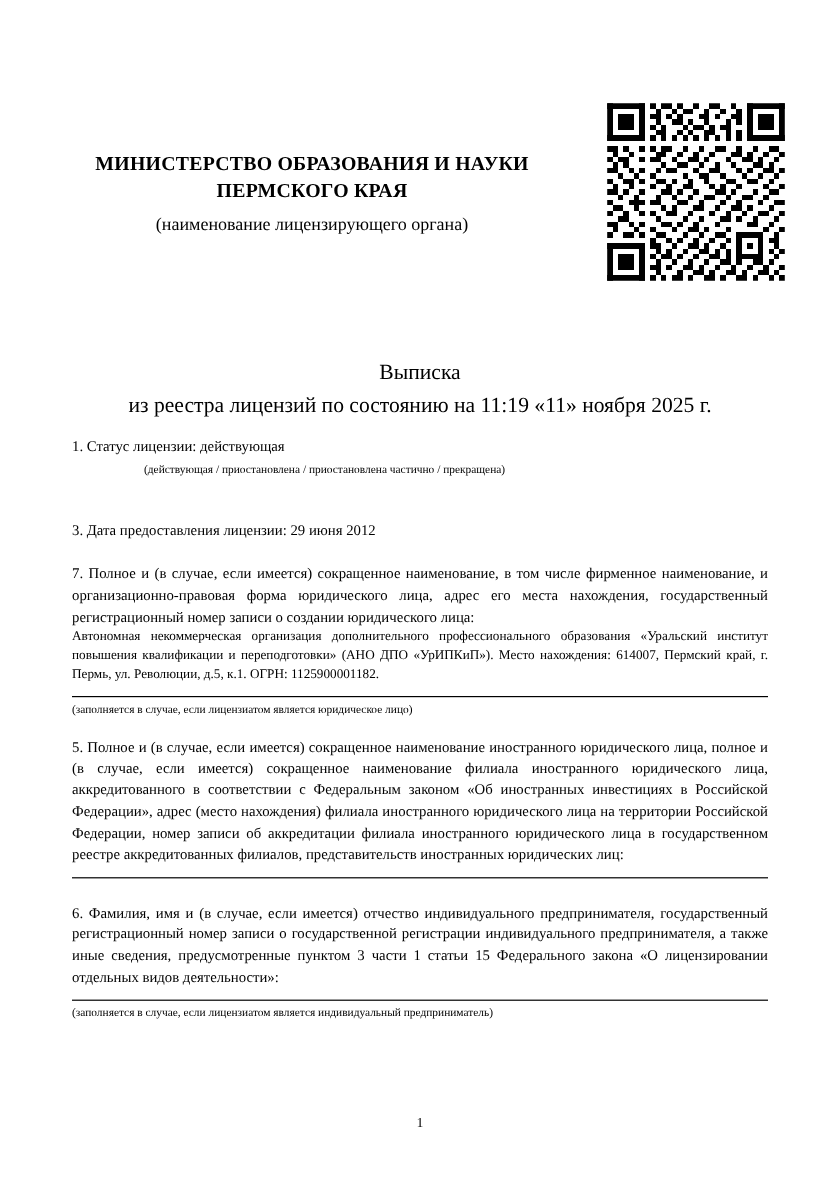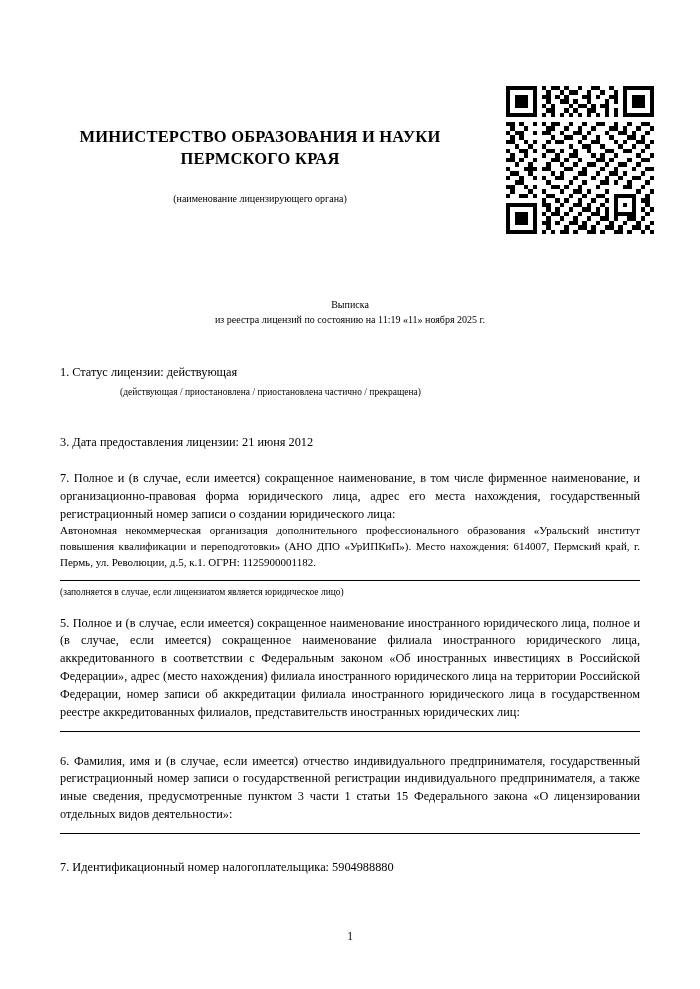--- a/index.html
+++ b/index.html
@@ -39,34 +39,34 @@
     width: 460px;
     text-align: center;
   }
   .ministry-title {
     font-size: 16.5px;
     font-weight: bold;
     line-height: 1.35;
     letter-spacing: 0.2px;
   }
   .organ-caption {
-    margin-top: 22px;
-    font-size: 10px;
+    margin-top: 8px;
+    font-size: 15px;
     line-height: 1.2;
   }
 
   .doc-title-block {
     position: absolute;
     top: 297px;
     left: 60px;
     width: 580px;
     text-align: center;
   }
   .doc-title {
-    font-size: 10px;
+    font-size: 18px;
     line-height: 1.5;
   }
 
   .content {
     position: absolute;
     top: 364px;
     left: 60px;
     width: 580px;
   }
   .item {
@@ -434,36 +434,36 @@
 
   <div class="content">
 
     <div class="item nojust">1. Статус лицензии: действующая</div>
     <div class="gap-4"></div>
     <div class="hint-left-indent">(действующая / приостановлена / приостановлена частично / прекращена)</div>
 
     <div class="gap-18"></div>
 
     <div class="gap-18"></div>
-    <div class="item nojust">3. Дата предоставления лицензии: 21 июня 2012</div>
+    <div class="item nojust">3. Дата предоставления лицензии: 29 июня 2012</div>
 
     <div class="gap-18"></div>
     <div class="item">7. Полное и (в случае, если имеется) сокращенное наименование, в том числе фирменное наименование, и организационно-правовая форма юридического лица, адрес его места нахождения, государственный регистрационный номер записи о создании юридического лица:</div>
     <div class="body-para">Автономная некоммерческая организация дополнительного профессионального образования «Уральский институт повышения квалификации и переподготовки» (АНО ДПО «УрИПКиП»). Место нахождения: 614007, Пермский край, г. Пермь, ул. Революции, д.5, к.1. ОГРН: 1125900001182.</div>
     <hr class="rule">
     <div class="hint">(заполняется в случае, если лицензиатом является юридическое лицо)</div>
 
     <div class="gap-16"></div>
     <div class="item">5. Полное и (в случае, если имеется) сокращенное наименование иностранного юридического лица, полное и (в случае, если имеется) сокращенное наименование филиала иностранного юридического лица, аккредитованного в соответствии с Федеральным законом «Об иностранных инвестициях в Российской Федерации», адрес (место нахождения) филиала иностранного юридического лица на территории Российской Федерации, номер записи об аккредитации филиала иностранного юридического лица в государственном реестре аккредитованных филиалов, представительств иностранных юридических лиц:</div>
     <hr class="rule">
 
     <div class="gap-16"></div>
     <div class="item">6. Фамилия, имя и (в случае, если имеется) отчество индивидуального предпринимателя, государственный регистрационный номер записи о государственной регистрации индивидуального предпринимателя, а также иные сведения, предусмотренные пунктом 3 части 1 статьи 15 Федерального закона «О лицензировании отдельных видов деятельности»:</div>
     <hr class="rule">
+    <div class="hint">(заполняется в случае, если лицензиатом является индивидуальный предприниматель)</div>
 
     <div class="gap-20"></div>
-    <div class="item nojust">7. Идентификационный номер налогоплательщика: 5904988880</div>
 
   </div>
 
   <div class="page-number">1</div>
 
 </div>
 
 </body></html>

